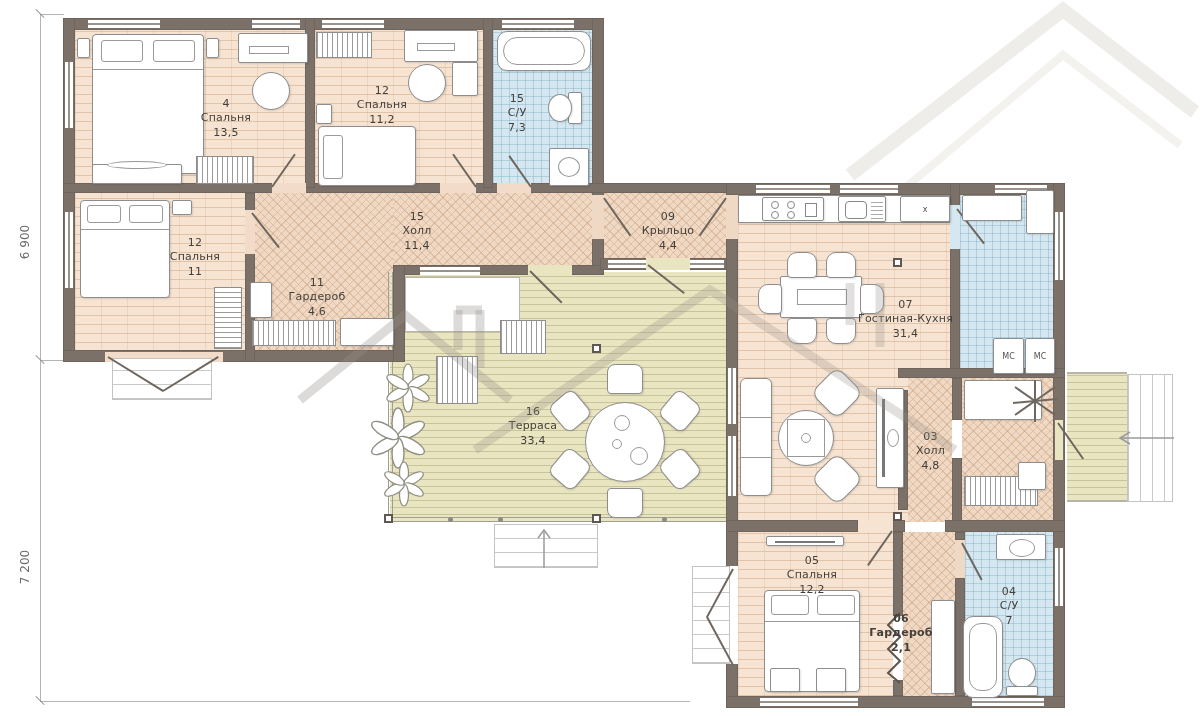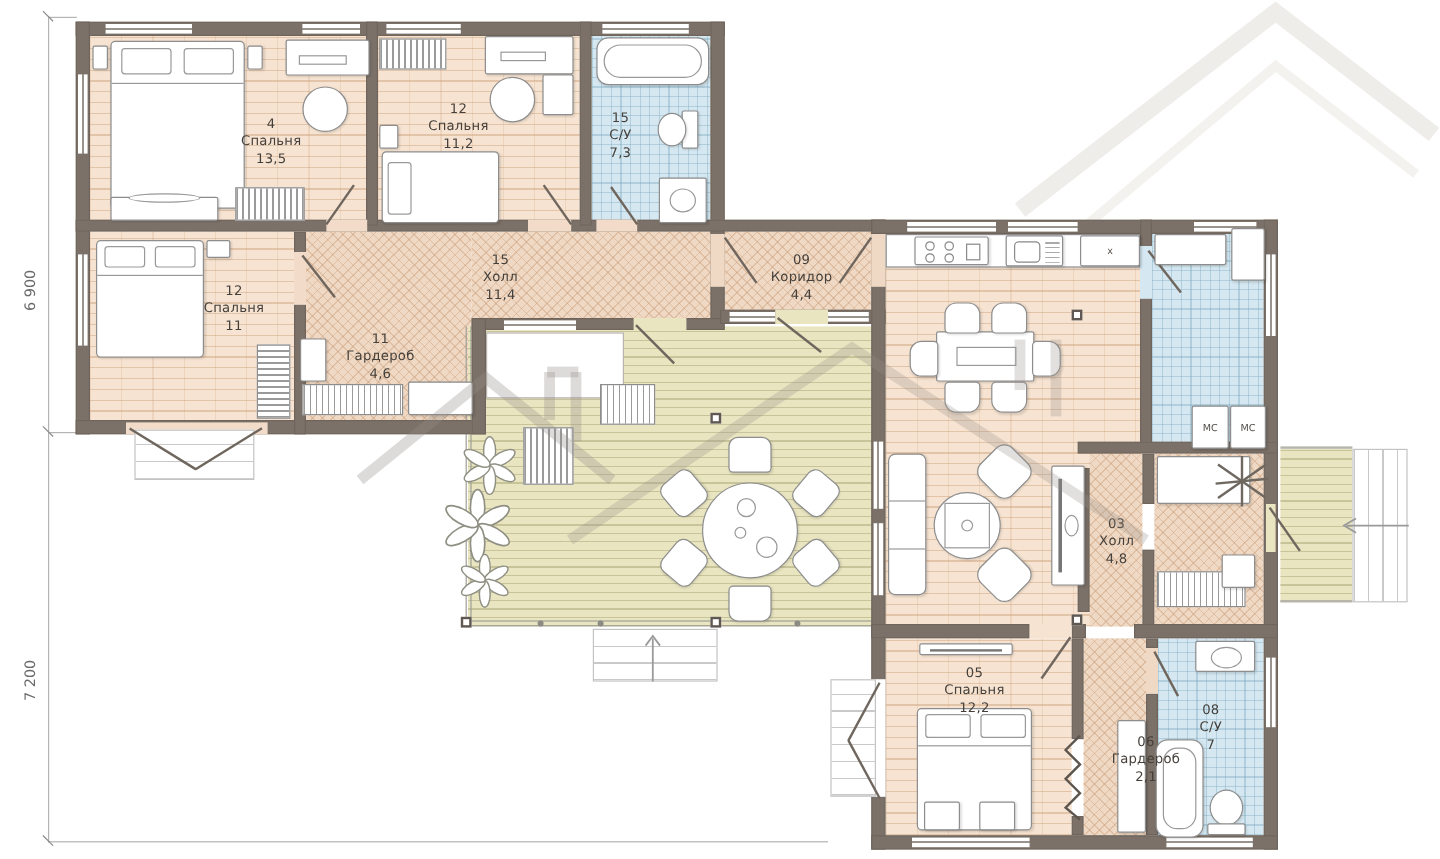--- a/index.html
+++ b/index.html
@@ -392,40 +392,50 @@
     <div>Гардероб</div>
     <div>4,6</div>
   </div>
   <div class="rl" style="left:362px;top:210px;width:110px;">
     <div>15</div>
     <div>Холл</div>
     <div>11,4</div>
   </div>
   <div class="rl" style="left:613px;top:210px;width:110px;">
     <div>09</div>
-    <div>Коридор</div>
+    <div>Крыльцо</div>
     <div>4,4</div>
+  </div>
+  <div class="rl" style="left:838px;top:298px;width:135px;">
+    <div>07</div>
+    <div>Гостиная-Кухня</div>
+    <div>31,4</div>
+  </div>
+  <div class="rl" style="left:478px;top:405px;width:110px;">
+    <div>16</div>
+    <div>Терраса</div>
+    <div>33,4</div>
   </div>
   <div class="rl" style="left:888px;top:430px;width:85px;">
     <div>03</div>
     <div>Холл</div>
     <div>4,8</div>
   </div>
   <div class="rl" style="left:757px;top:554px;width:110px;">
     <div>05</div>
     <div>Спальня</div>
     <div>12,2</div>
   </div>
-  <div class="rl" style="left:900px;top:612px;width:110px;">
+  <div class="rl" style="left:846px;top:612px;width:110px;font-weight:bold;">
     <div>06</div>
     <div>Гардероб</div>
     <div>2,1</div>
   </div>
   <div class="rl" style="left:954px;top:585px;width:110px;">
-    <div>08</div>
+    <div>04</div>
     <div>С/У</div>
     <div>7</div>
   </div>
 
   <svg style="left:290px;top:280px;" width="230" height="140" viewBox="0 0 230 140">
     <g fill="none" stroke="rgba(150,144,137,.32)" stroke-width="9">
       <polyline points="10,120 115,35 220,120"></polyline>
       <line x1="168" y1="70" x2="168" y2="30"></line>
       <line x1="190" y1="30" x2="190" y2="88"></line>
       <line x1="166" y1="30" x2="192" y2="30"></line>

